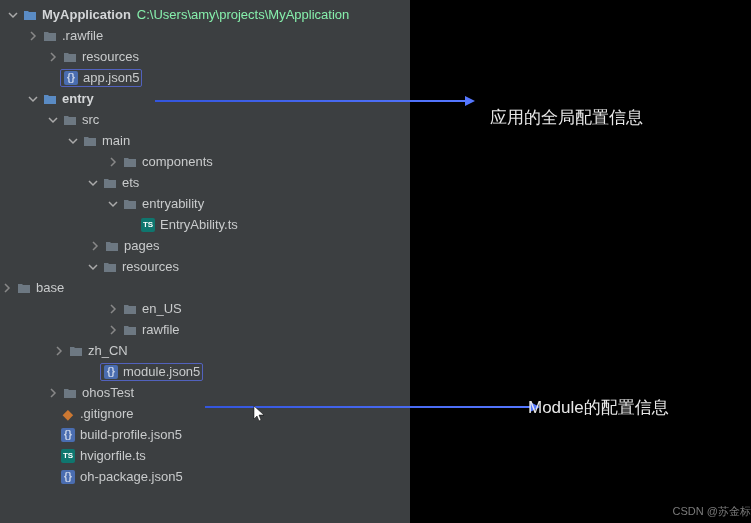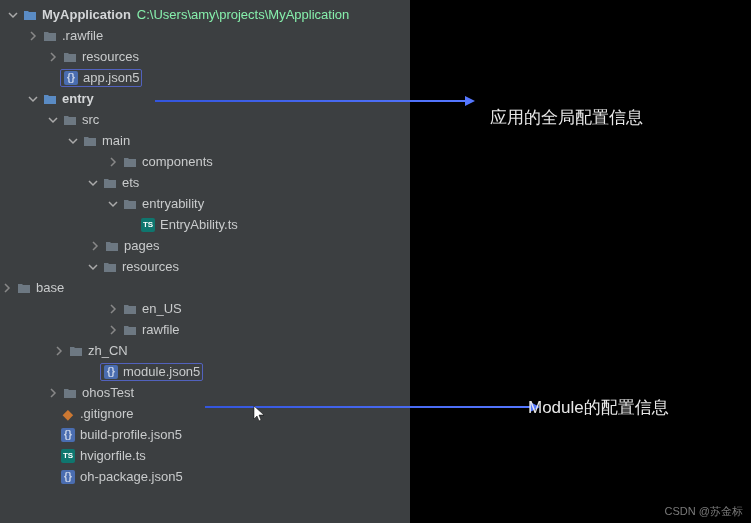--- a/index.html
+++ b/index.html
@@ -115,21 +115,21 @@
   .cursor-pointer {
     position: absolute;
     left: 253px;
     top: 405px;
     color: #fff;
     font-size: 12px;
     z-index: 10;
   }
   .watermark {
     position: absolute;
-    right: 8px;
+    right: 0;
     bottom: 4px;
     color: #7a7a7a;
     font-size: 11px;
   }
 </style>
 </head>
 <body>
 
 <div class="tree-panel">
 

